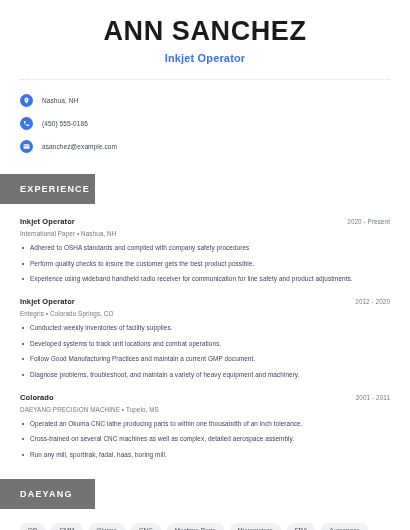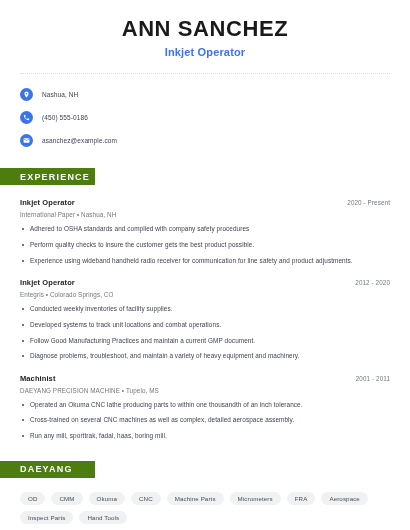--- a/index.html
+++ b/index.html
@@ -23,21 +23,21 @@
     box-sizing: border-box;
     padding: 0;
   }
 
   
   .header {
     padding: 16px 20px 0 20px;
     text-align: center;
   }
   .full-name {
-    font-size: 22px;
+    font-size: 27px;
     font-weight: bold;
     letter-spacing: 0.6px;
     color: #1a1a1a;
     line-height: 1.15;
     margin: 0;
   }
   .job-title {
     font-size: 11px;
     font-weight: bold;
     color: #3b74e8;
@@ -75,22 +75,22 @@
   }
   .contact-icon svg { display: block; }
   .contact-text {
     font-size: 6.5px;
     color: #3c4450;
     letter-spacing: 0.1px;
   }
 
   
   .section-band {
-    background: #4d7c0f;
-    height: 17px;
+    background: #737373;
+    height: 30px;
     display: flex;
     align-items: center;
     padding-left: 20px;
     box-sizing: border-box;
     width: 95px;
   }
   .section-band-label {
     color: #ffffff;
     font-size: 9px;
     font-weight: bold;
@@ -250,21 +250,21 @@
         <ul class="bullets">
           <li>Conducted weekly inventories of facility supplies.</li>
           <li>Developed systems to track unit locations and combat operations.</li>
           <li>Follow Good Manufacturing Practices and maintain a current GMP document.</li>
           <li>Diagnose problems, troubleshoot, and maintain a variety of heavy equipment and machinery.</li>
         </ul>
       </div>
 
       <div class="exp-item">
         <div class="exp-head">
-          <span class="exp-role">Machinist</span>
+          <span class="exp-role">Colorado</span>
           <span class="exp-dates">2001 - 2011</span>
         </div>
         <div class="exp-company">DAEYANG PRECISION MACHINE  •  Tupelo, MS</div>
         <ul class="bullets">
           <li>Operated an Okuma CNC lathe producing parts to within one thousandth of an inch tolerance.</li>
           <li>Cross-trained on several CNC machines as well as complex, detailed aerospace assembly.</li>
           <li>Run any mill, sporttrak, fadal, haas, boring mill.</li>
         </ul>
       </div>
 

